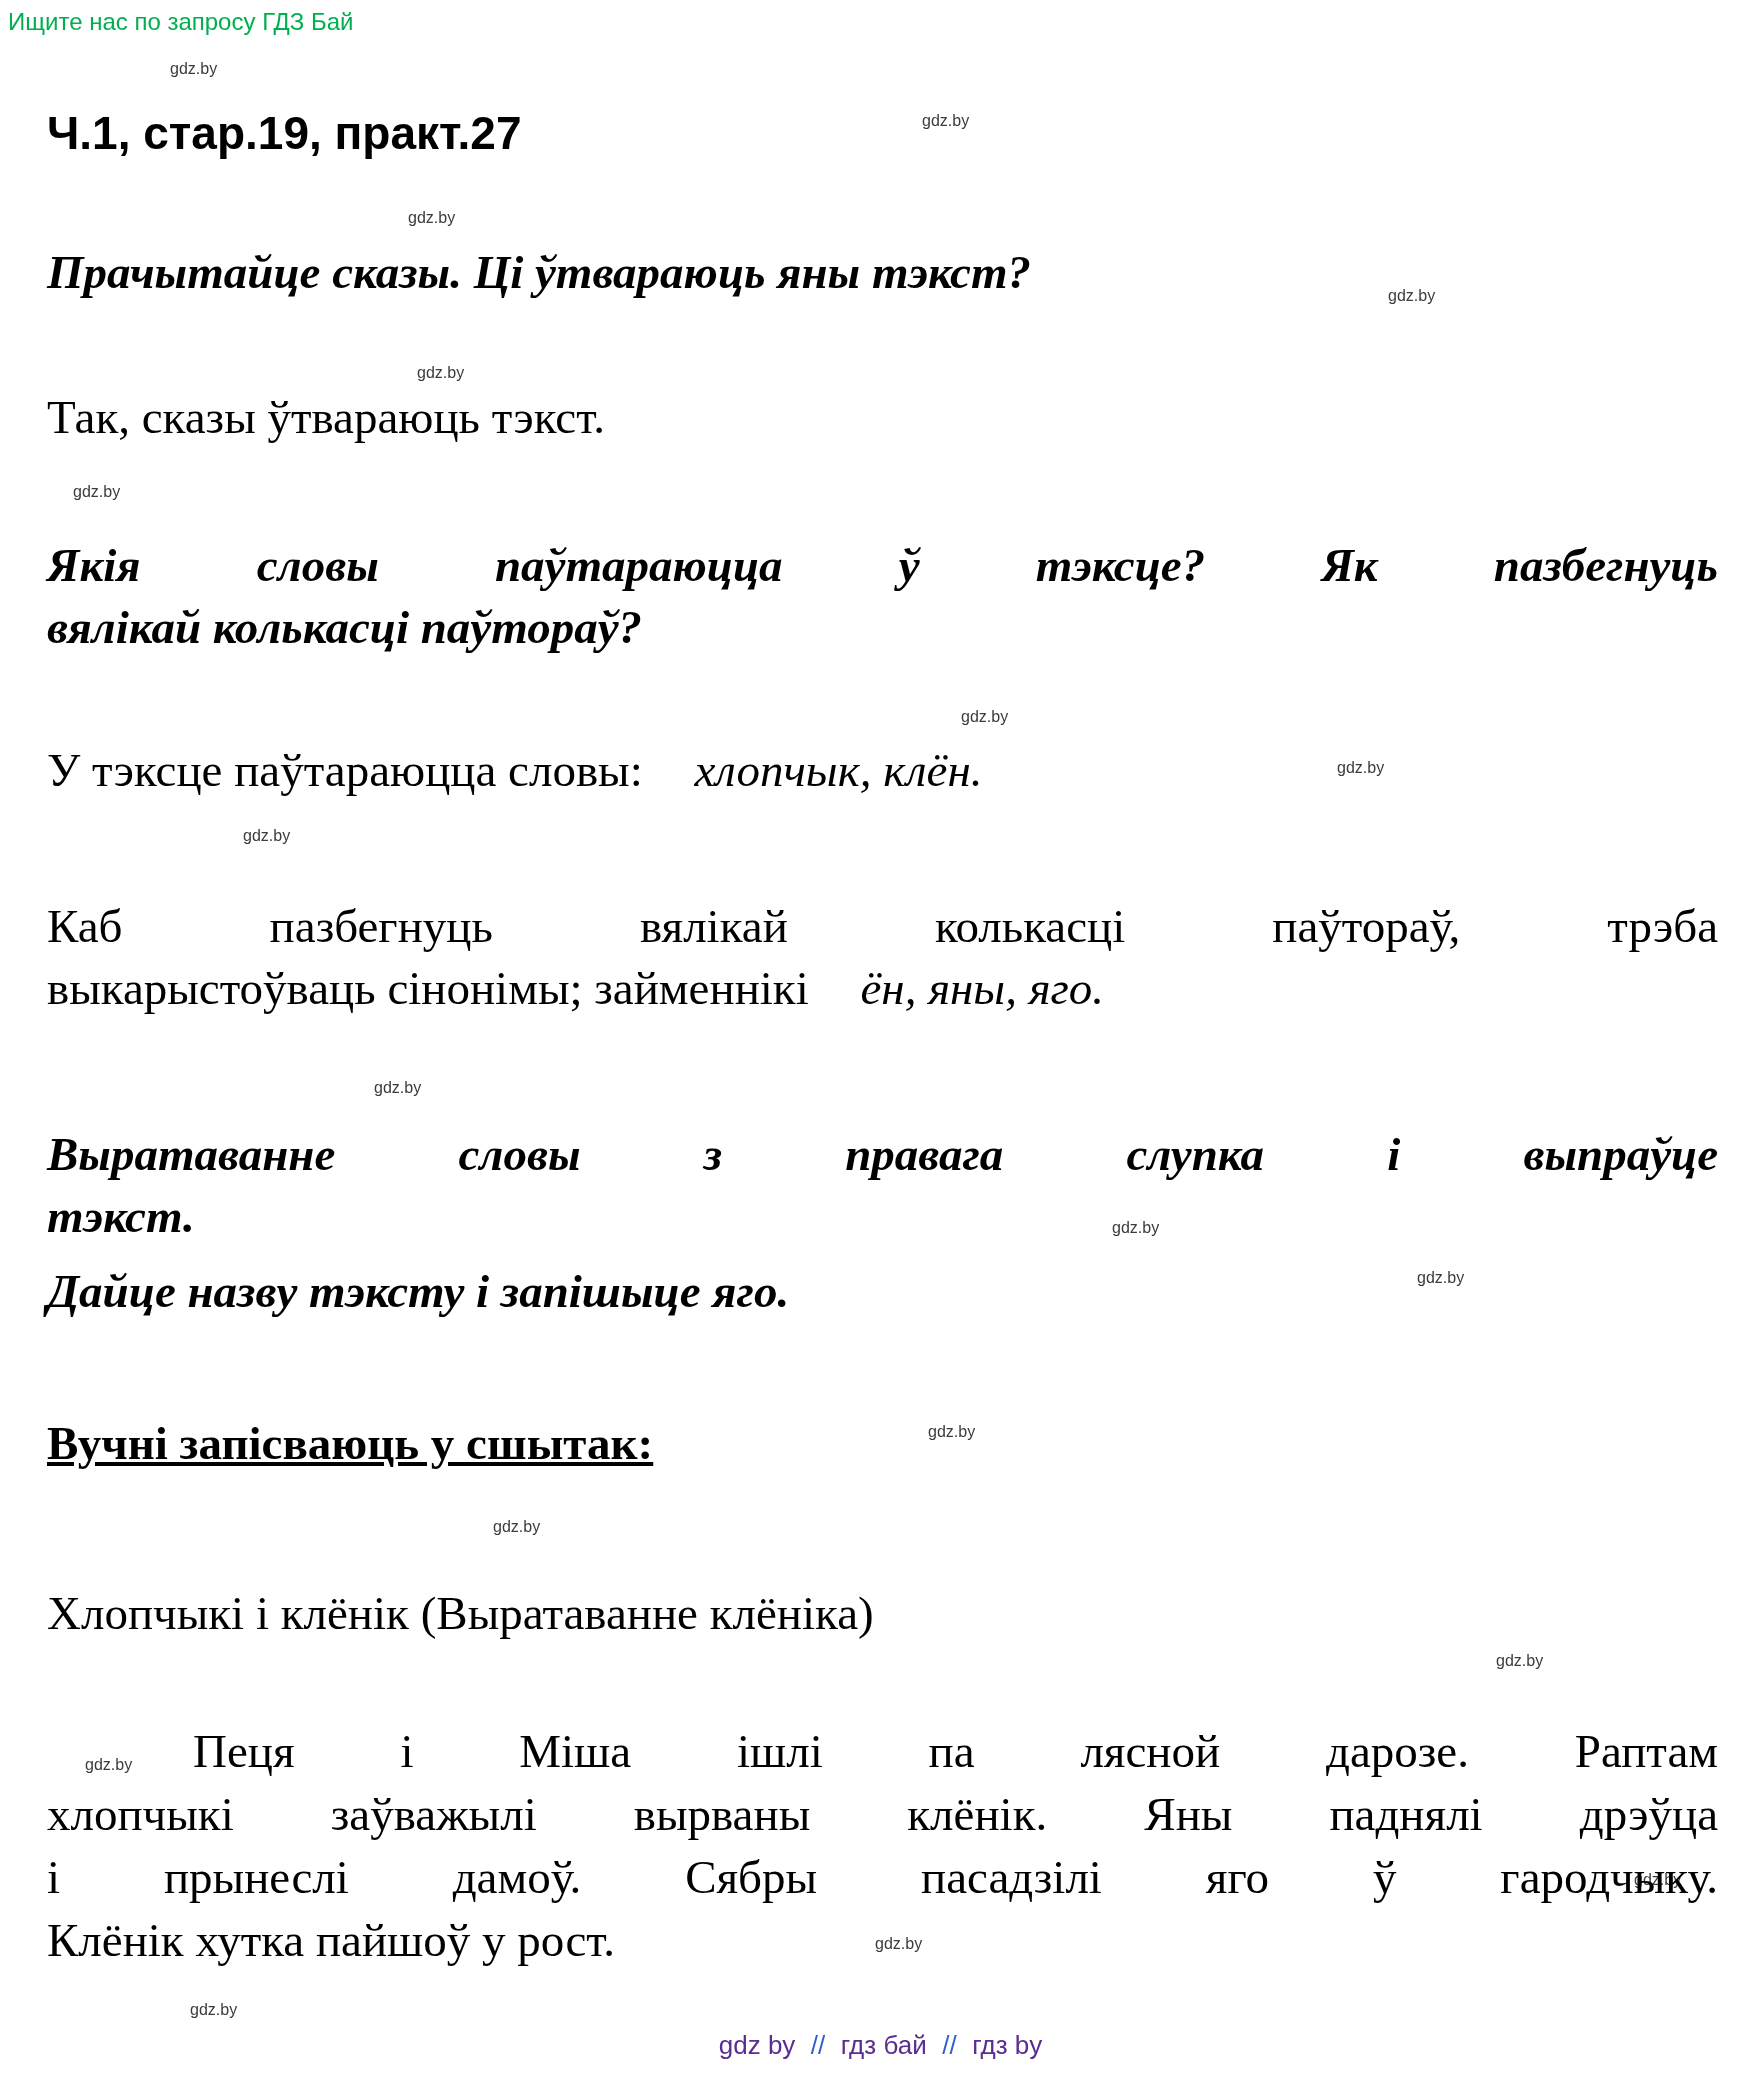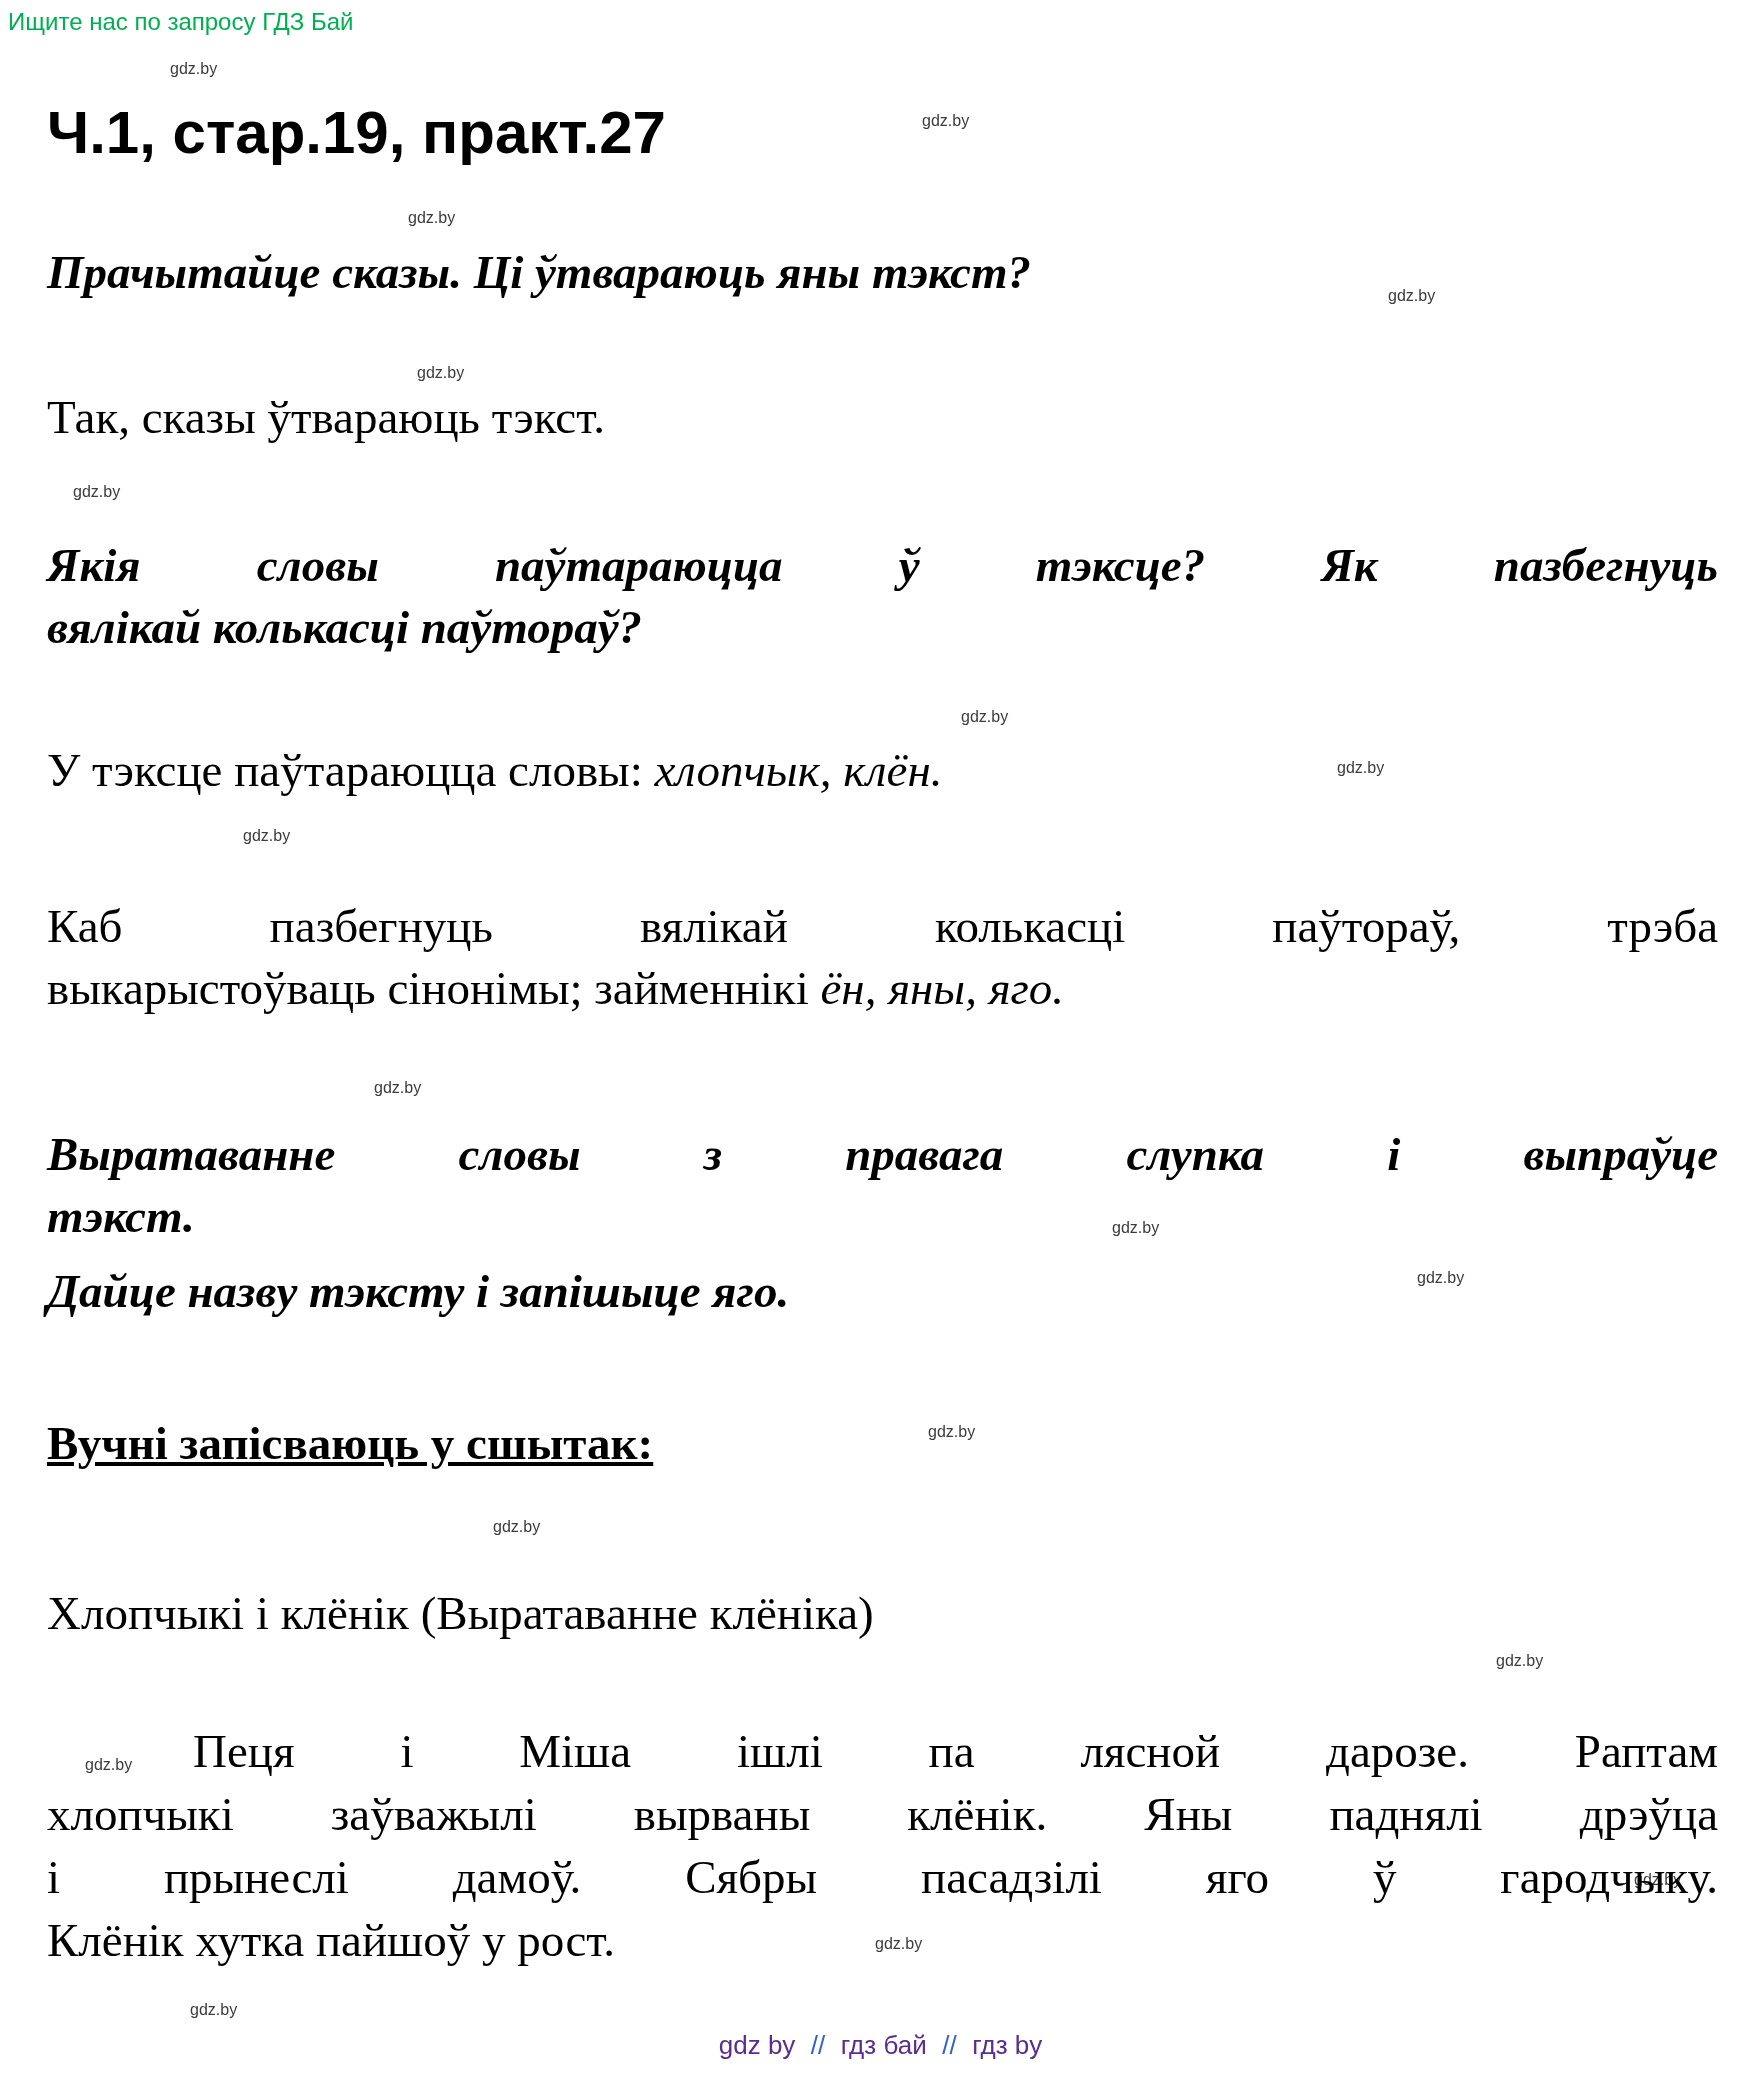--- a/index.html
+++ b/index.html
@@ -38,28 +38,29 @@
     position: absolute;
     left: 47px;
     width: 1671px;
     font-size: 47px;
     line-height: 62px;
     text-align: left;
   }
   .heading {
     font-family: "Liberation Sans", sans-serif;
     font-weight: bold;
-    font-size: 60px;
+    font-size: 46px;
   }
   .bi {
     font-weight: bold;
     font-style: italic;
   }
   .it {
     font-style: italic;
+    margin-left: 40px;
   }
   .jline {
     text-align: justify;
     text-align-last: justify;
     text-justify: inter-word;
   }
   .indent {
     text-indent: 146px;
   }
   .subheading {

